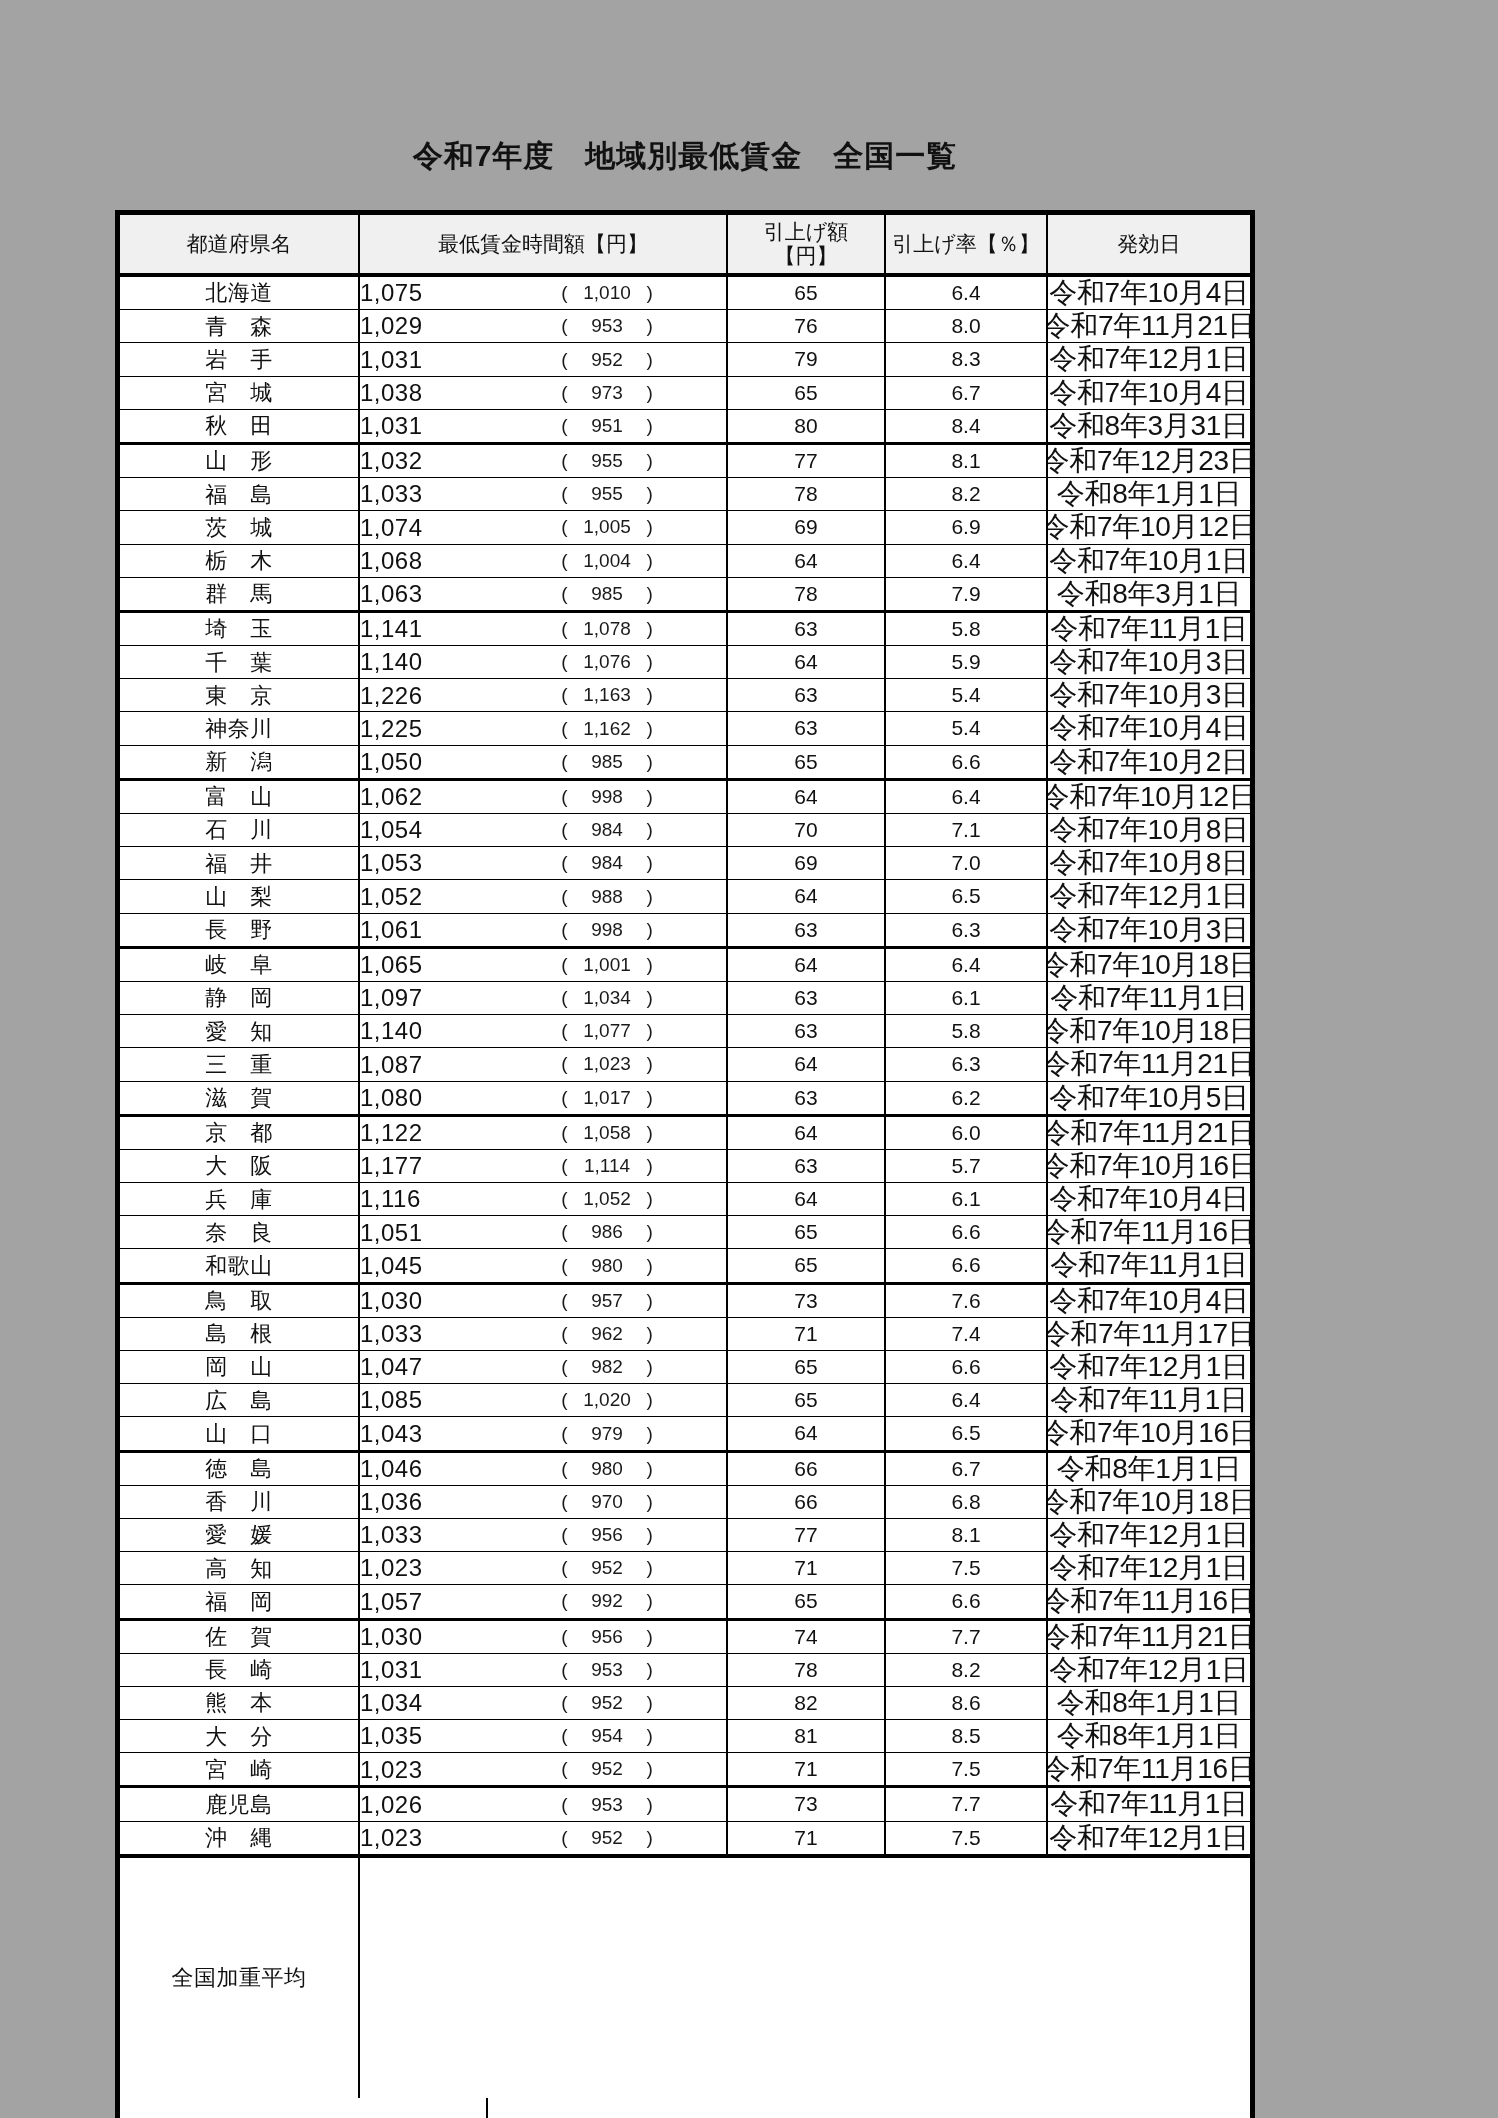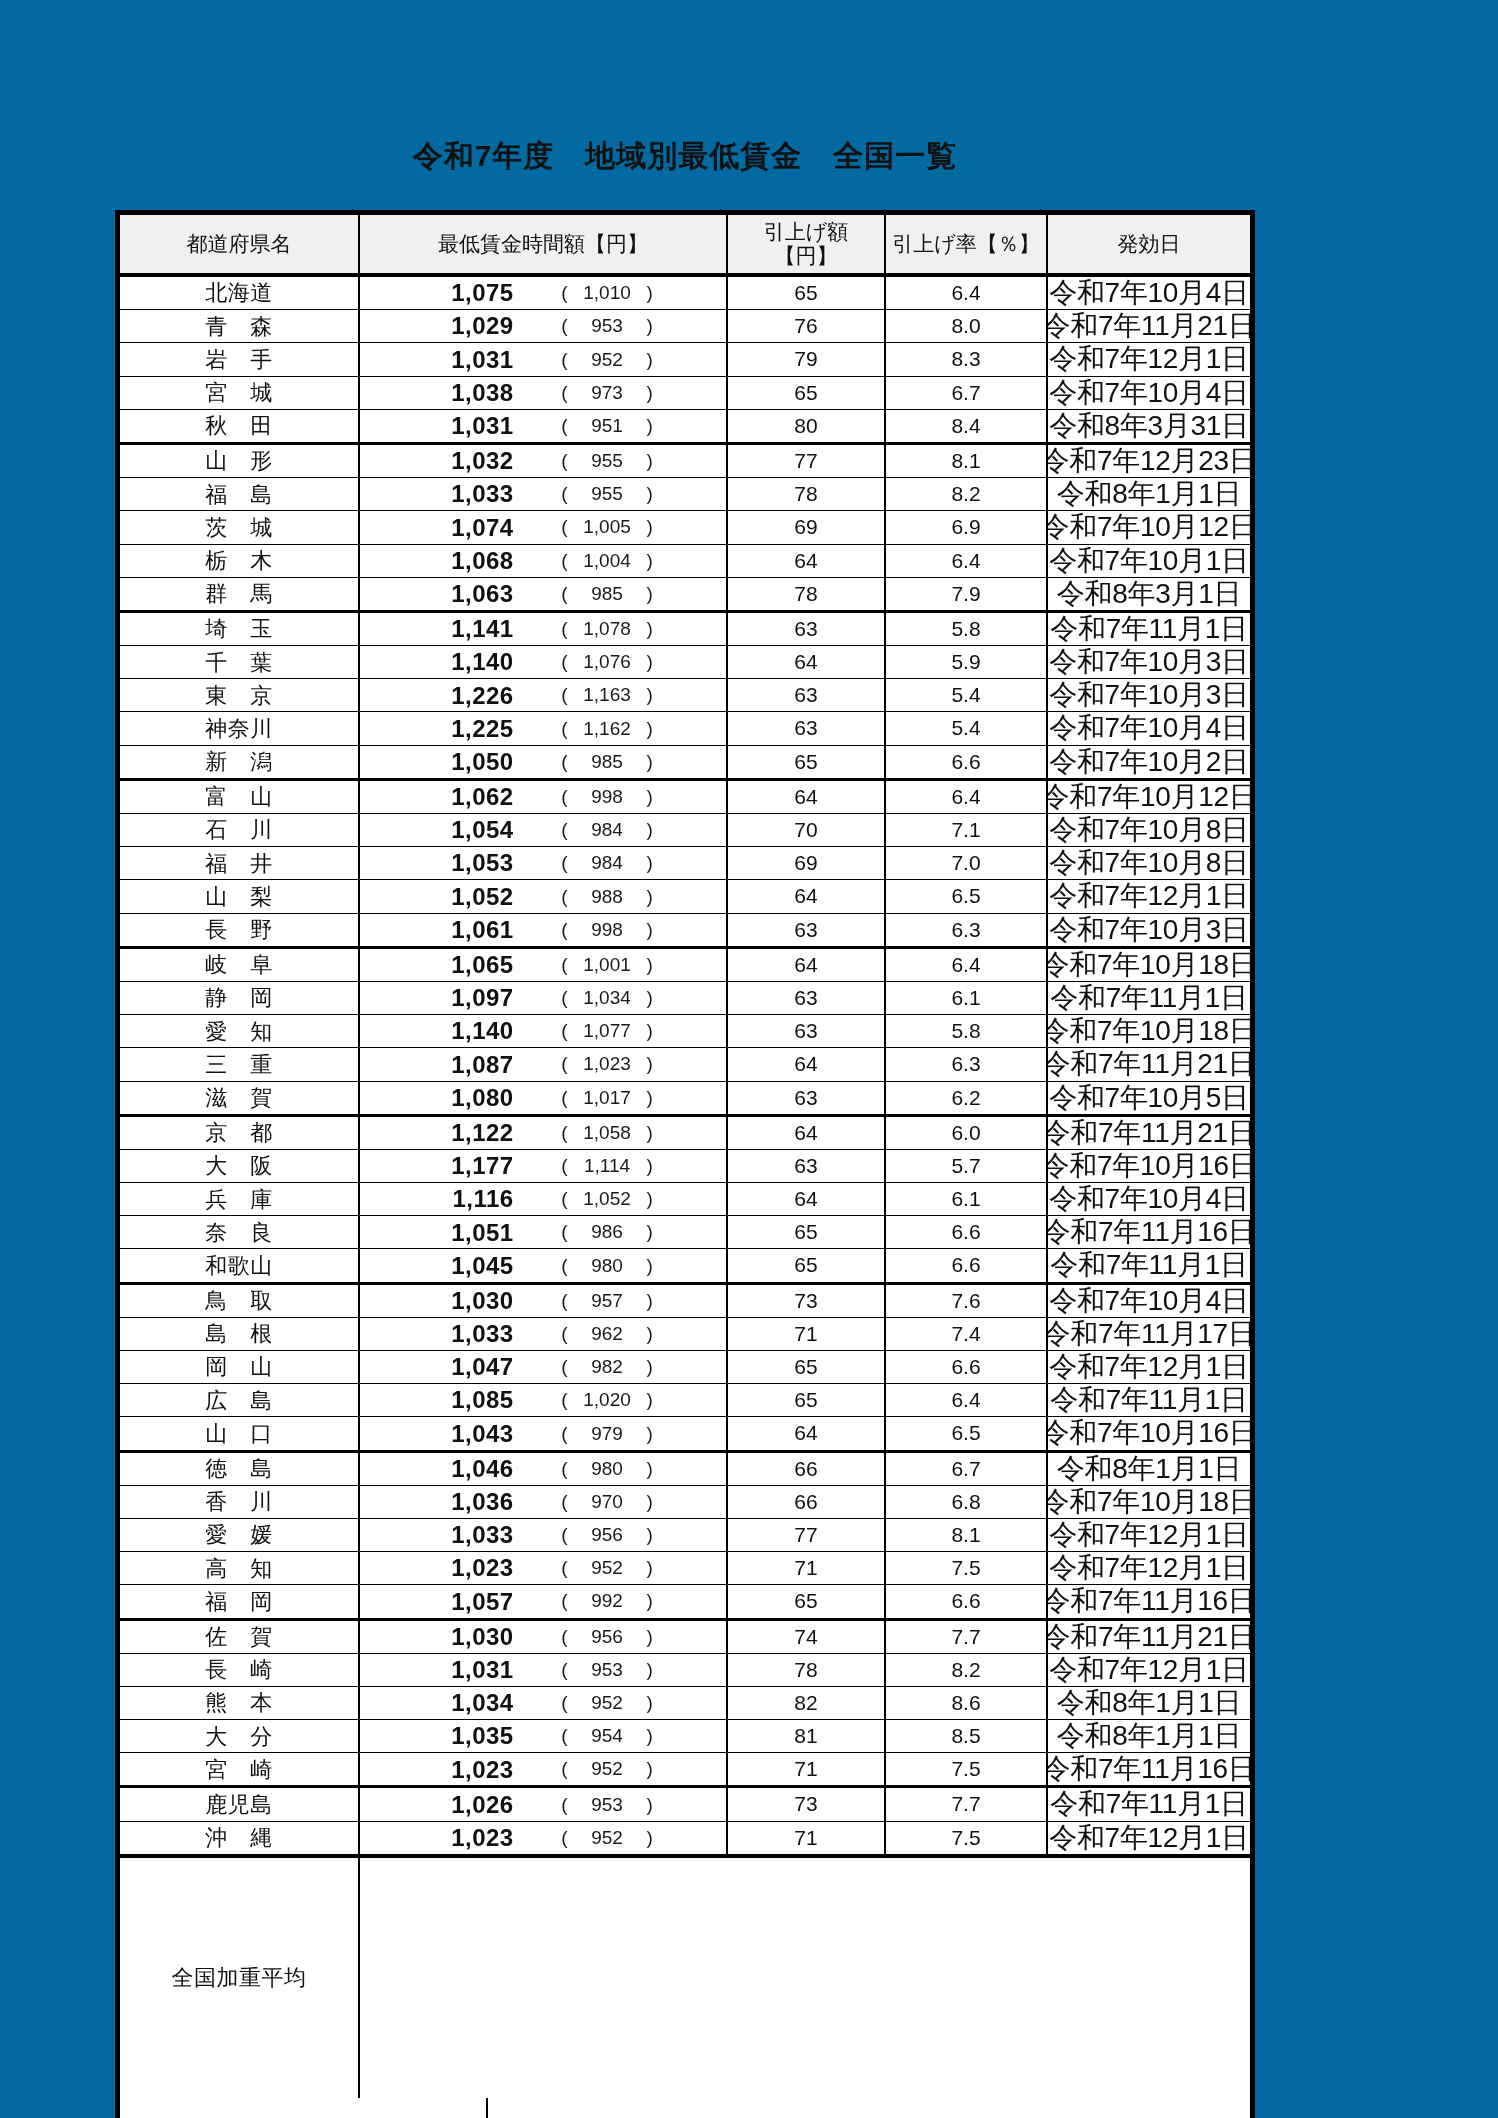--- a/index.html
+++ b/index.html
@@ -11,21 +11,21 @@
   html,body{background:#ffffff;}
   body{
     font-family:"Liberation Sans","DejaVu Sans",sans-serif;
     color:var(--text-color);
     width:1498px;
   }
   .page{
     position:relative;
     width:1498px;
     height:2118px;
-    background:#0369a1;
+    background:#a3a3a3;
     overflow:hidden;
   }
   .title{
     position:absolute;
     left:115px;
     top:136px;
     width:1140px;
     text-align:center;
     font-size:30px;
     font-weight:bold;
@@ -82,22 +82,22 @@
     font-size:21px;
     text-align:center;
     white-space:pre-line;
     font-weight:normal;
   }
   .name{font-size:22px;letter-spacing:0.5px;}
   .wagecell{justify-content:flex-start;}
   .wage{
     display:inline-block;
     width:42%;
-    text-align:right;
-    font-weight:bold;
+    text-align:left;
+    font-weight:normal;
     font-size:24px;
     letter-spacing:0.5px;
   }
   .paren{
     display:inline-flex;
     margin-left:13%;
     width:25%;
     justify-content:space-between;
     align-items:center;
     font-size:19px;

